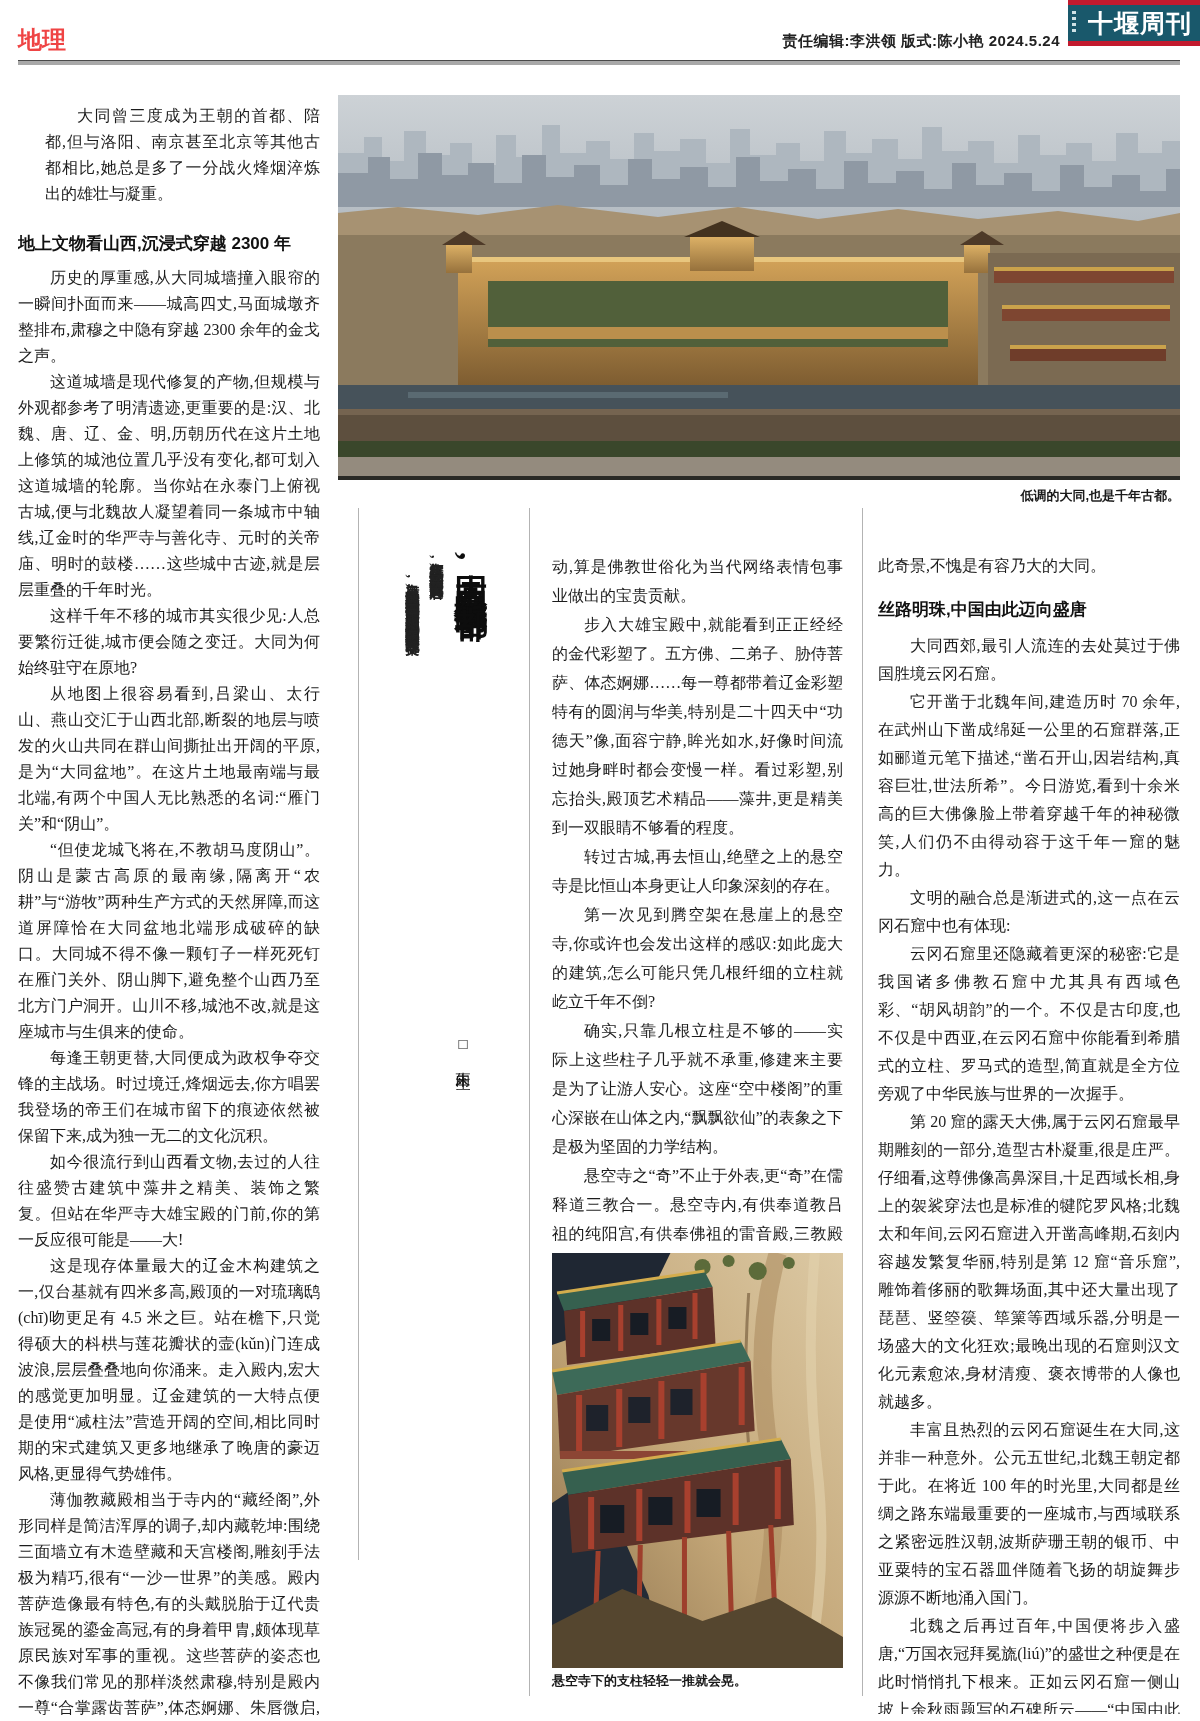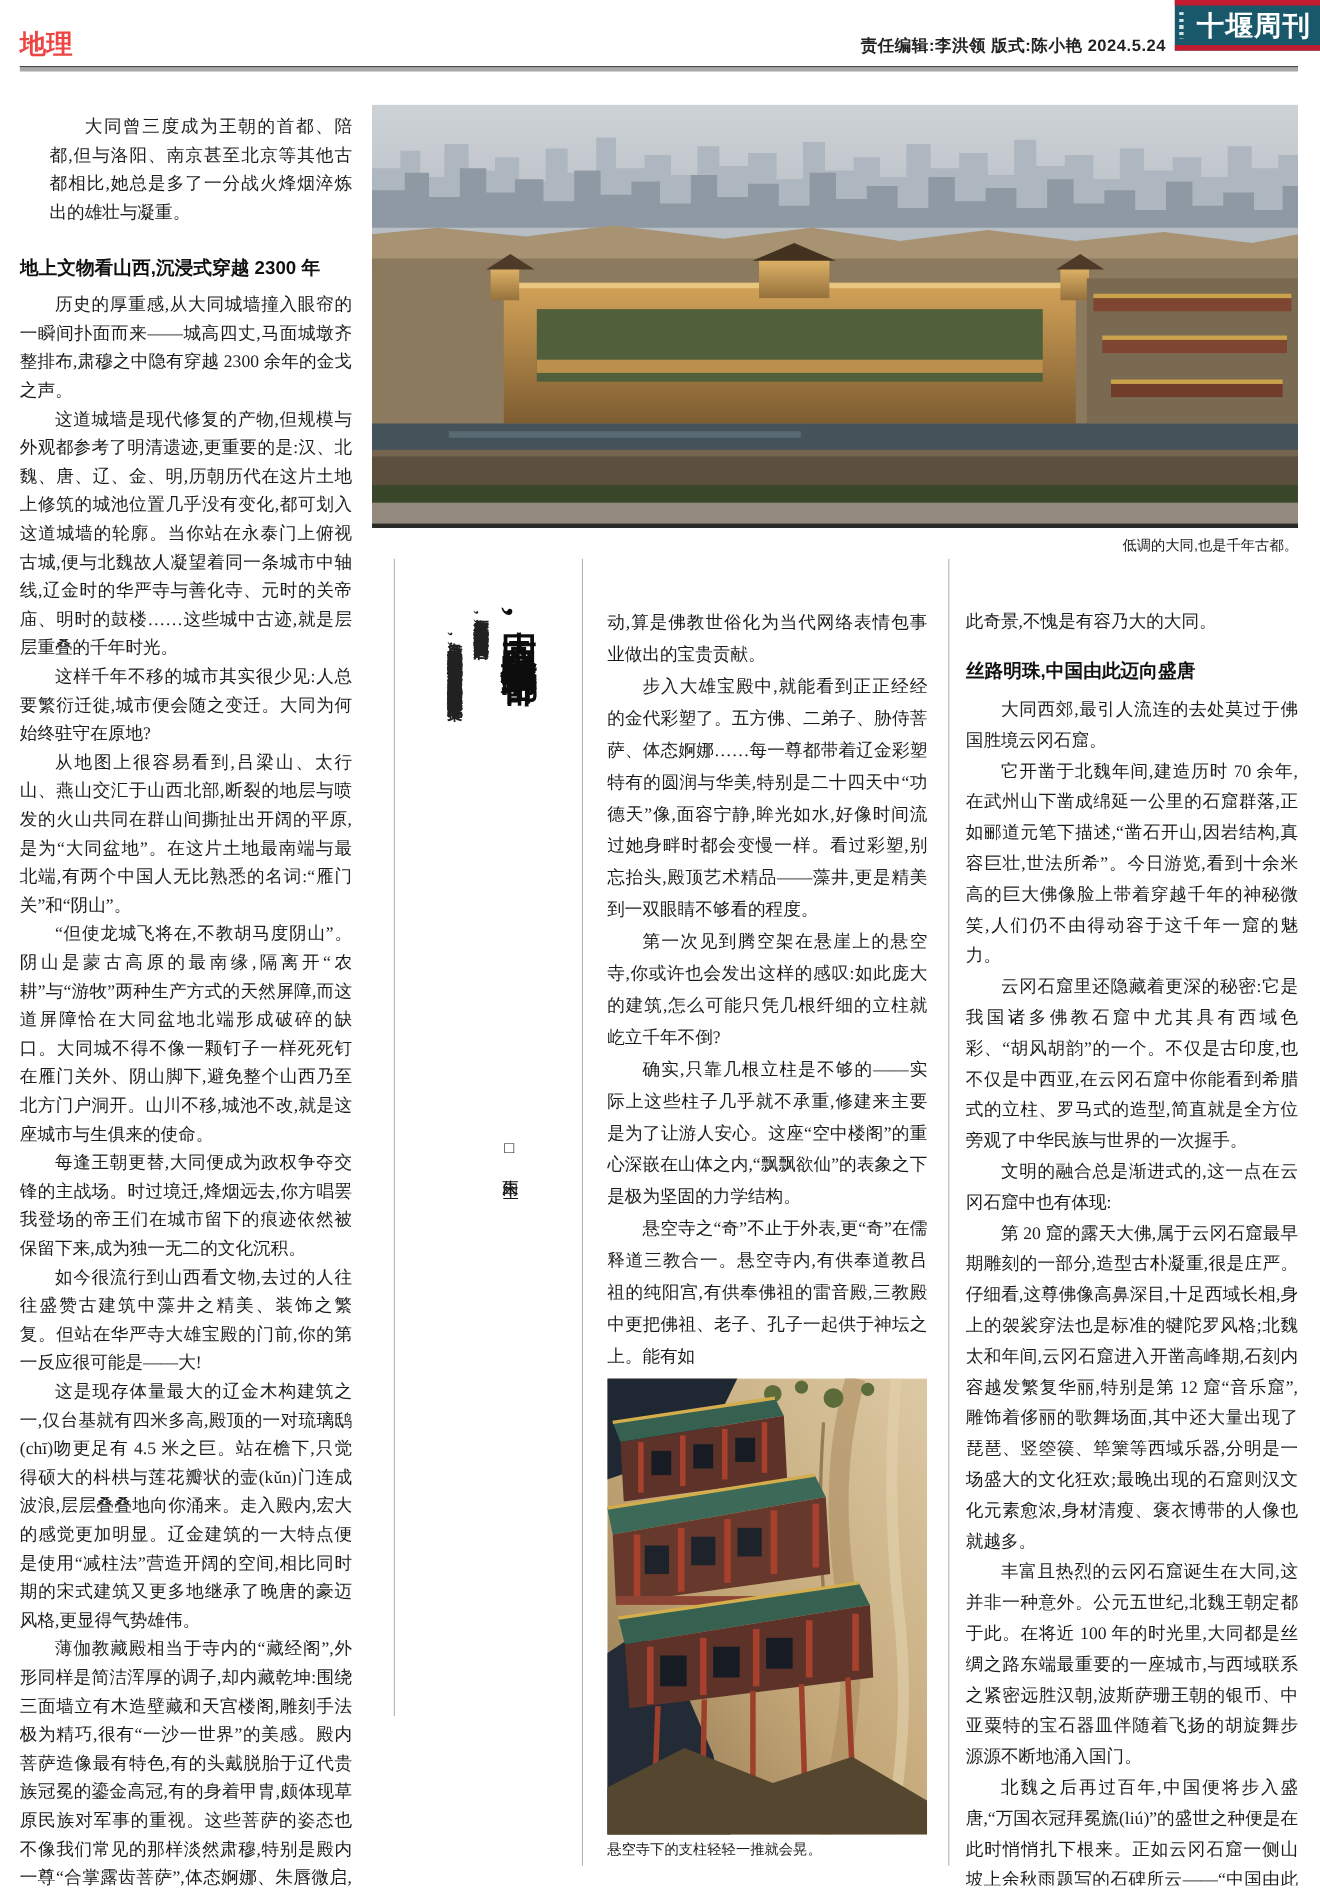--- a/index.html
+++ b/index.html
@@ -38,21 +38,21 @@
   .deck2{left:403px;top:573px;height:1000px;font-size:14px;font-weight:bold;color:#222;letter-spacing:.5px;}
   .author{left:453px;top:1036px;height:120px;font-size:15px;color:#111;letter-spacing:2px;}
   .vrule{position:absolute;width:1px;background:#b3b3b3;}
   .vrule1{left:358px;top:508px;height:1052px;}
   .vrule2{left:529px;top:508px;height:1188px;}
   .vrule3{left:862px;top:508px;height:1188px;}
   
   .photo-top{position:absolute;left:338px;top:95px;width:842px;height:385px;overflow:hidden;}
   .photo-bottom{position:absolute;left:552px;top:1253px;width:291px;height:415px;overflow:hidden;}
   .photo-top svg,.photo-bottom svg{display:block;width:100%;height:100%;}
-  .caption{position:absolute;font-size:13px;font-weight:normal;color:#1a1a1a;
+  .caption{position:absolute;font-size:13px;font-weight:bold;color:#1a1a1a;
            font-family:"Liberation Sans","DejaVu Sans",sans-serif;}
   .caption-top{left:878px;top:487px;width:302px;text-align:right;}
   .caption-bottom{left:552px;top:1672px;width:291px;text-align:left;}
 </style>
 </head>
 <body>
 
 <div class="page">
 
   <div class="section-label">地理</div>
@@ -136,20 +136,21 @@
   <div class="vrule vrule1"></div>
   <div class="v deck2">在这里,赵武灵王推行胡服骑射,造就战国七雄中能与秦国一较高下的北方霸主;汉高祖刘邦大战匈奴,崛起中的大汉与巅峰时期的草原雄主展开极限交锋;北魏孝文帝</div>
   <div class="v deck1">在此厉行改革,浇灌出盛世的种子,余秋雨评价「中国由此迈向大唐」。</div>
   <div class="v main-title">大同,中国最被低估的千年古都</div>
   <div class="v author">□ 朱雨生</div>
   <div class="vrule vrule2"></div>
 
   <div class="col col2">
     <p class="para cont">动,算是佛教世俗化为当代网络表情包事业做出的宝贵贡献。</p>
     <p class="para">步入大雄宝殿中,就能看到正正经经的金代彩塑了。五方佛、二弟子、胁侍菩萨、体态婀娜……每一尊都带着辽金彩塑特有的圆润与华美,特别是二十四天中“功德天”像,面容宁静,眸光如水,好像时间流过她身畔时都会变慢一样。看过彩塑,别忘抬头,殿顶艺术精品——藻井,更是精美到一双眼睛不够看的程度。</p>
+    <p class="para">转过古城,再去恒山,绝壁之上的悬空寺是比恒山本身更让人印象深刻的存在。</p>
     <p class="para">第一次见到腾空架在悬崖上的悬空寺,你或许也会发出这样的感叹:如此庞大的建筑,怎么可能只凭几根纤细的立柱就屹立千年不倒?</p>
     <p class="para">确实,只靠几根立柱是不够的——实际上这些柱子几乎就不承重,修建来主要是为了让游人安心。这座“空中楼阁”的重心深嵌在山体之内,“飘飘欲仙”的表象之下是极为坚固的力学结构。</p>
     <p class="para">悬空寺之“奇”不止于外表,更“奇”在儒释道三教合一。悬空寺内,有供奉道教吕祖的纯阳宫,有供奉佛祖的雷音殿,三教殿中更把佛祖、老子、孔子一起供于神坛之上。能有如</p>
   </div>
 
   <div class="photo-bottom">
     <svg viewBox="0 0 290 415" preserveAspectRatio="none">
       <defs>
         <linearGradient id="rock" x1="1" y1="0" x2="0" y2="1">
           <stop offset="0" stop-color="#dcc9a4"></stop>
@@ -213,20 +214,20 @@
     </svg>
   </div>
   <div class="caption caption-bottom">悬空寺下的支柱轻轻一推就会晃。</div>
 
   <div class="vrule vrule3"></div>
   <div class="col col3">
     <p class="para cont">此奇景,不愧是有容乃大的大同。</p>
     <h3 class="subhead">丝路明珠,中国由此迈向盛唐</h3>
     <p class="para">大同西郊,最引人流连的去处莫过于佛国胜境云冈石窟。</p>
     <p class="para">它开凿于北魏年间,建造历时 70 余年,在武州山下凿成绵延一公里的石窟群落,正如郦道元笔下描述,“凿石开山,因岩结构,真容巨壮,世法所希”。今日游览,看到十余米高的巨大佛像脸上带着穿越千年的神秘微笑,人们仍不由得动容于这千年一窟的魅力。</p>
+    <p class="para">文明的融合总是渐进式的,这一点在云冈石窟中也有体现:</p>
     <p class="para">云冈石窟里还隐藏着更深的秘密:它是我国诸多佛教石窟中尤其具有西域色彩、“胡风胡韵”的一个。不仅是古印度,也不仅是中西亚,在云冈石窟中你能看到希腊式的立柱、罗马式的造型,简直就是全方位旁观了中华民族与世界的一次握手。</p>
-    <p class="para">文明的融合总是渐进式的,这一点在云冈石窟中也有体现:</p>
     <p class="para">第 20 窟的露天大佛,属于云冈石窟最早期雕刻的一部分,造型古朴凝重,很是庄严。仔细看,这尊佛像高鼻深目,十足西域长相,身上的袈裟穿法也是标准的犍陀罗风格;北魏太和年间,云冈石窟进入开凿高峰期,石刻内容越发繁复华丽,特别是第 12 窟“音乐窟”,雕饰着侈丽的歌舞场面,其中还大量出现了琵琶、竖箜篌、筚篥等西域乐器,分明是一场盛大的文化狂欢;最晚出现的石窟则汉文化元素愈浓,身材清瘦、褒衣博带的人像也就越多。</p>
     <p class="para">丰富且热烈的云冈石窟诞生在大同,这并非一种意外。公元五世纪,北魏王朝定都于此。在将近 100 年的时光里,大同都是丝绸之路东端最重要的一座城市,与西域联系之紧密远胜汉朝,波斯萨珊王朝的银币、中亚粟特的宝石器皿伴随着飞扬的胡旋舞步源源不断地涌入国门。</p>
     <p class="para">北魏之后再过百年,中国便将步入盛唐,“万国衣冠拜冕旒(liú)”的盛世之种便是在此时悄悄扎下根来。正如云冈石窟一侧山坡上余秋雨题写的石碑所云——“中国由此迈向大唐。”</p>
   </div>
 
 </div>
 
 </body></html>

